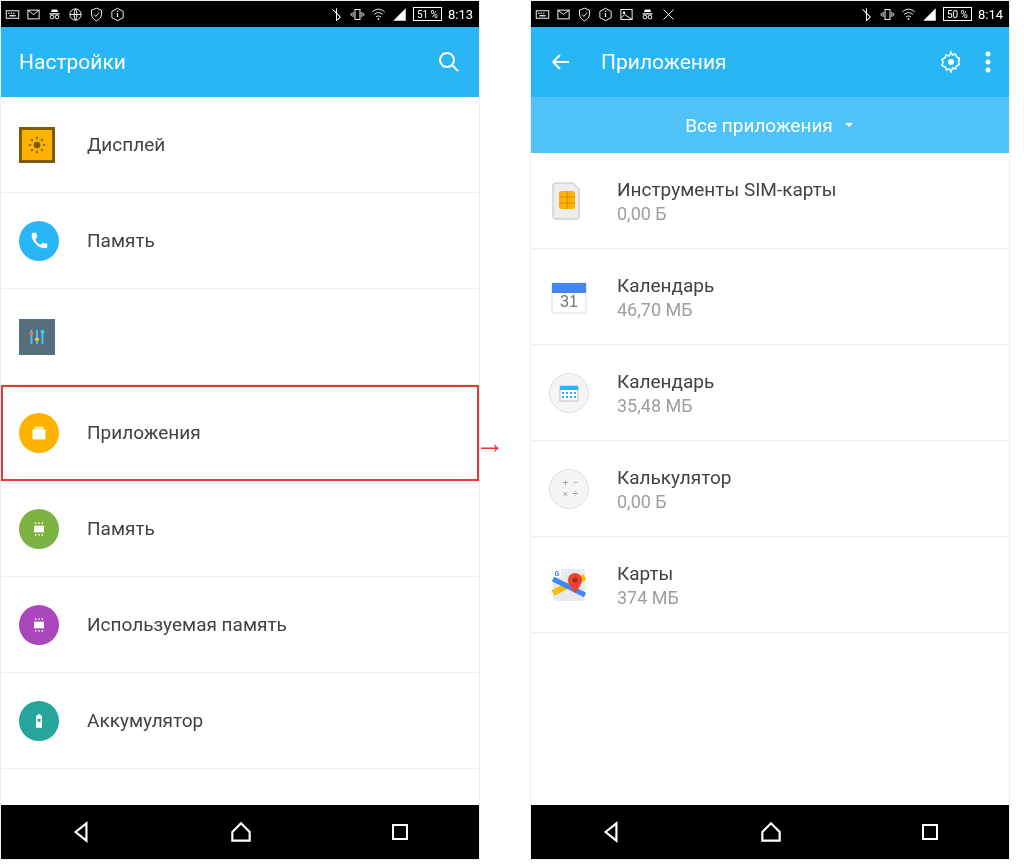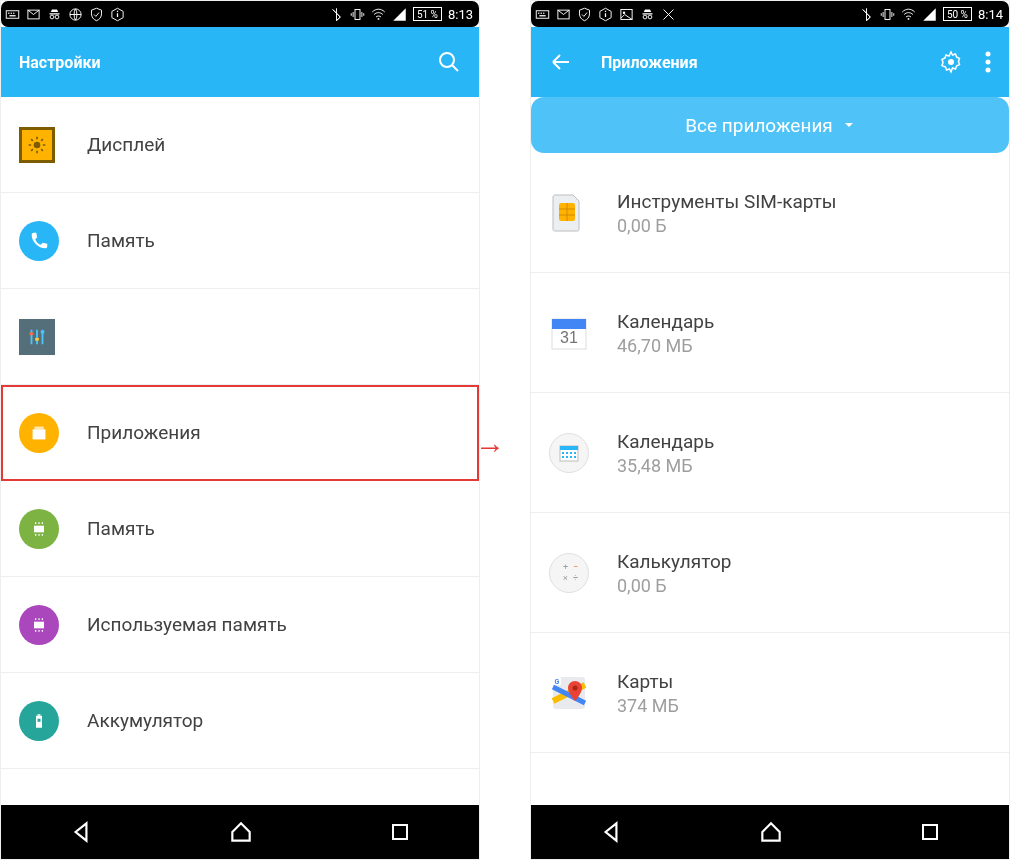--- a/index.html
+++ b/index.html
@@ -24,21 +24,20 @@
   }
   .status-bar {
     height: 26px;
     background: #000;
     color: #fff;
     display: flex;
     align-items: center;
     padding: 0 6px 0 4px;
     font-size: 13px;
     gap: 5px;
-    border-radius: 7px;
   }
   .status-left { display: flex; gap: 6px; align-items: center; }
   .status-right { margin-left: auto; display: flex; gap: 6px; align-items: center; }
   .status-bar svg { width: 15px; height: 15px; fill: #fff; }
   .battery-box {
     border: 1px solid #fff;
     padding: 0 3px;
     font-size: 10px;
     display: flex;
     align-items: center;
@@ -47,50 +46,49 @@
   }
   .app-bar {
     background: #29b6f6;
     color: #fff;
     height: 70px;
     display: flex;
     align-items: center;
     padding: 0 18px;
   }
   .app-bar-title {
-    font-size: 16px;
-    font-weight: 700;
+    font-size: 21px;
+    font-weight: 400;
     flex: 1;
   }
   .app-bar .ab-left { margin-right: 28px; }
   .app-bar svg { fill: #fff; }
   .sub-bar {
     background: #4fc3f7;
     color: #fff;
     height: 56px;
     display: flex;
     align-items: center;
     justify-content: center;
     font-size: 19px;
     gap: 10px;
-    border-radius: 13px;
   }
   .list {
     flex: 1;
     background: #fff;
     overflow: hidden;
   }
   .list-item {
     display: flex;
     align-items: center;
     padding: 0 18px;
     height: 96px;
     border-bottom: 1px solid #eceff1;
   }
-  .list-item.short { height: 120px; }
+  .list-item.short { height: 96px; }
   .list-item .icon-wrap {
     width: 44px;
     height: 44px;
     display: flex;
     align-items: center;
     margin-right: 24px;
     flex-shrink: 0;
   }
   .list-item .texts { display: flex; flex-direction: column; }
   .list-item .title { font-size: 19px; color: #424242; }

